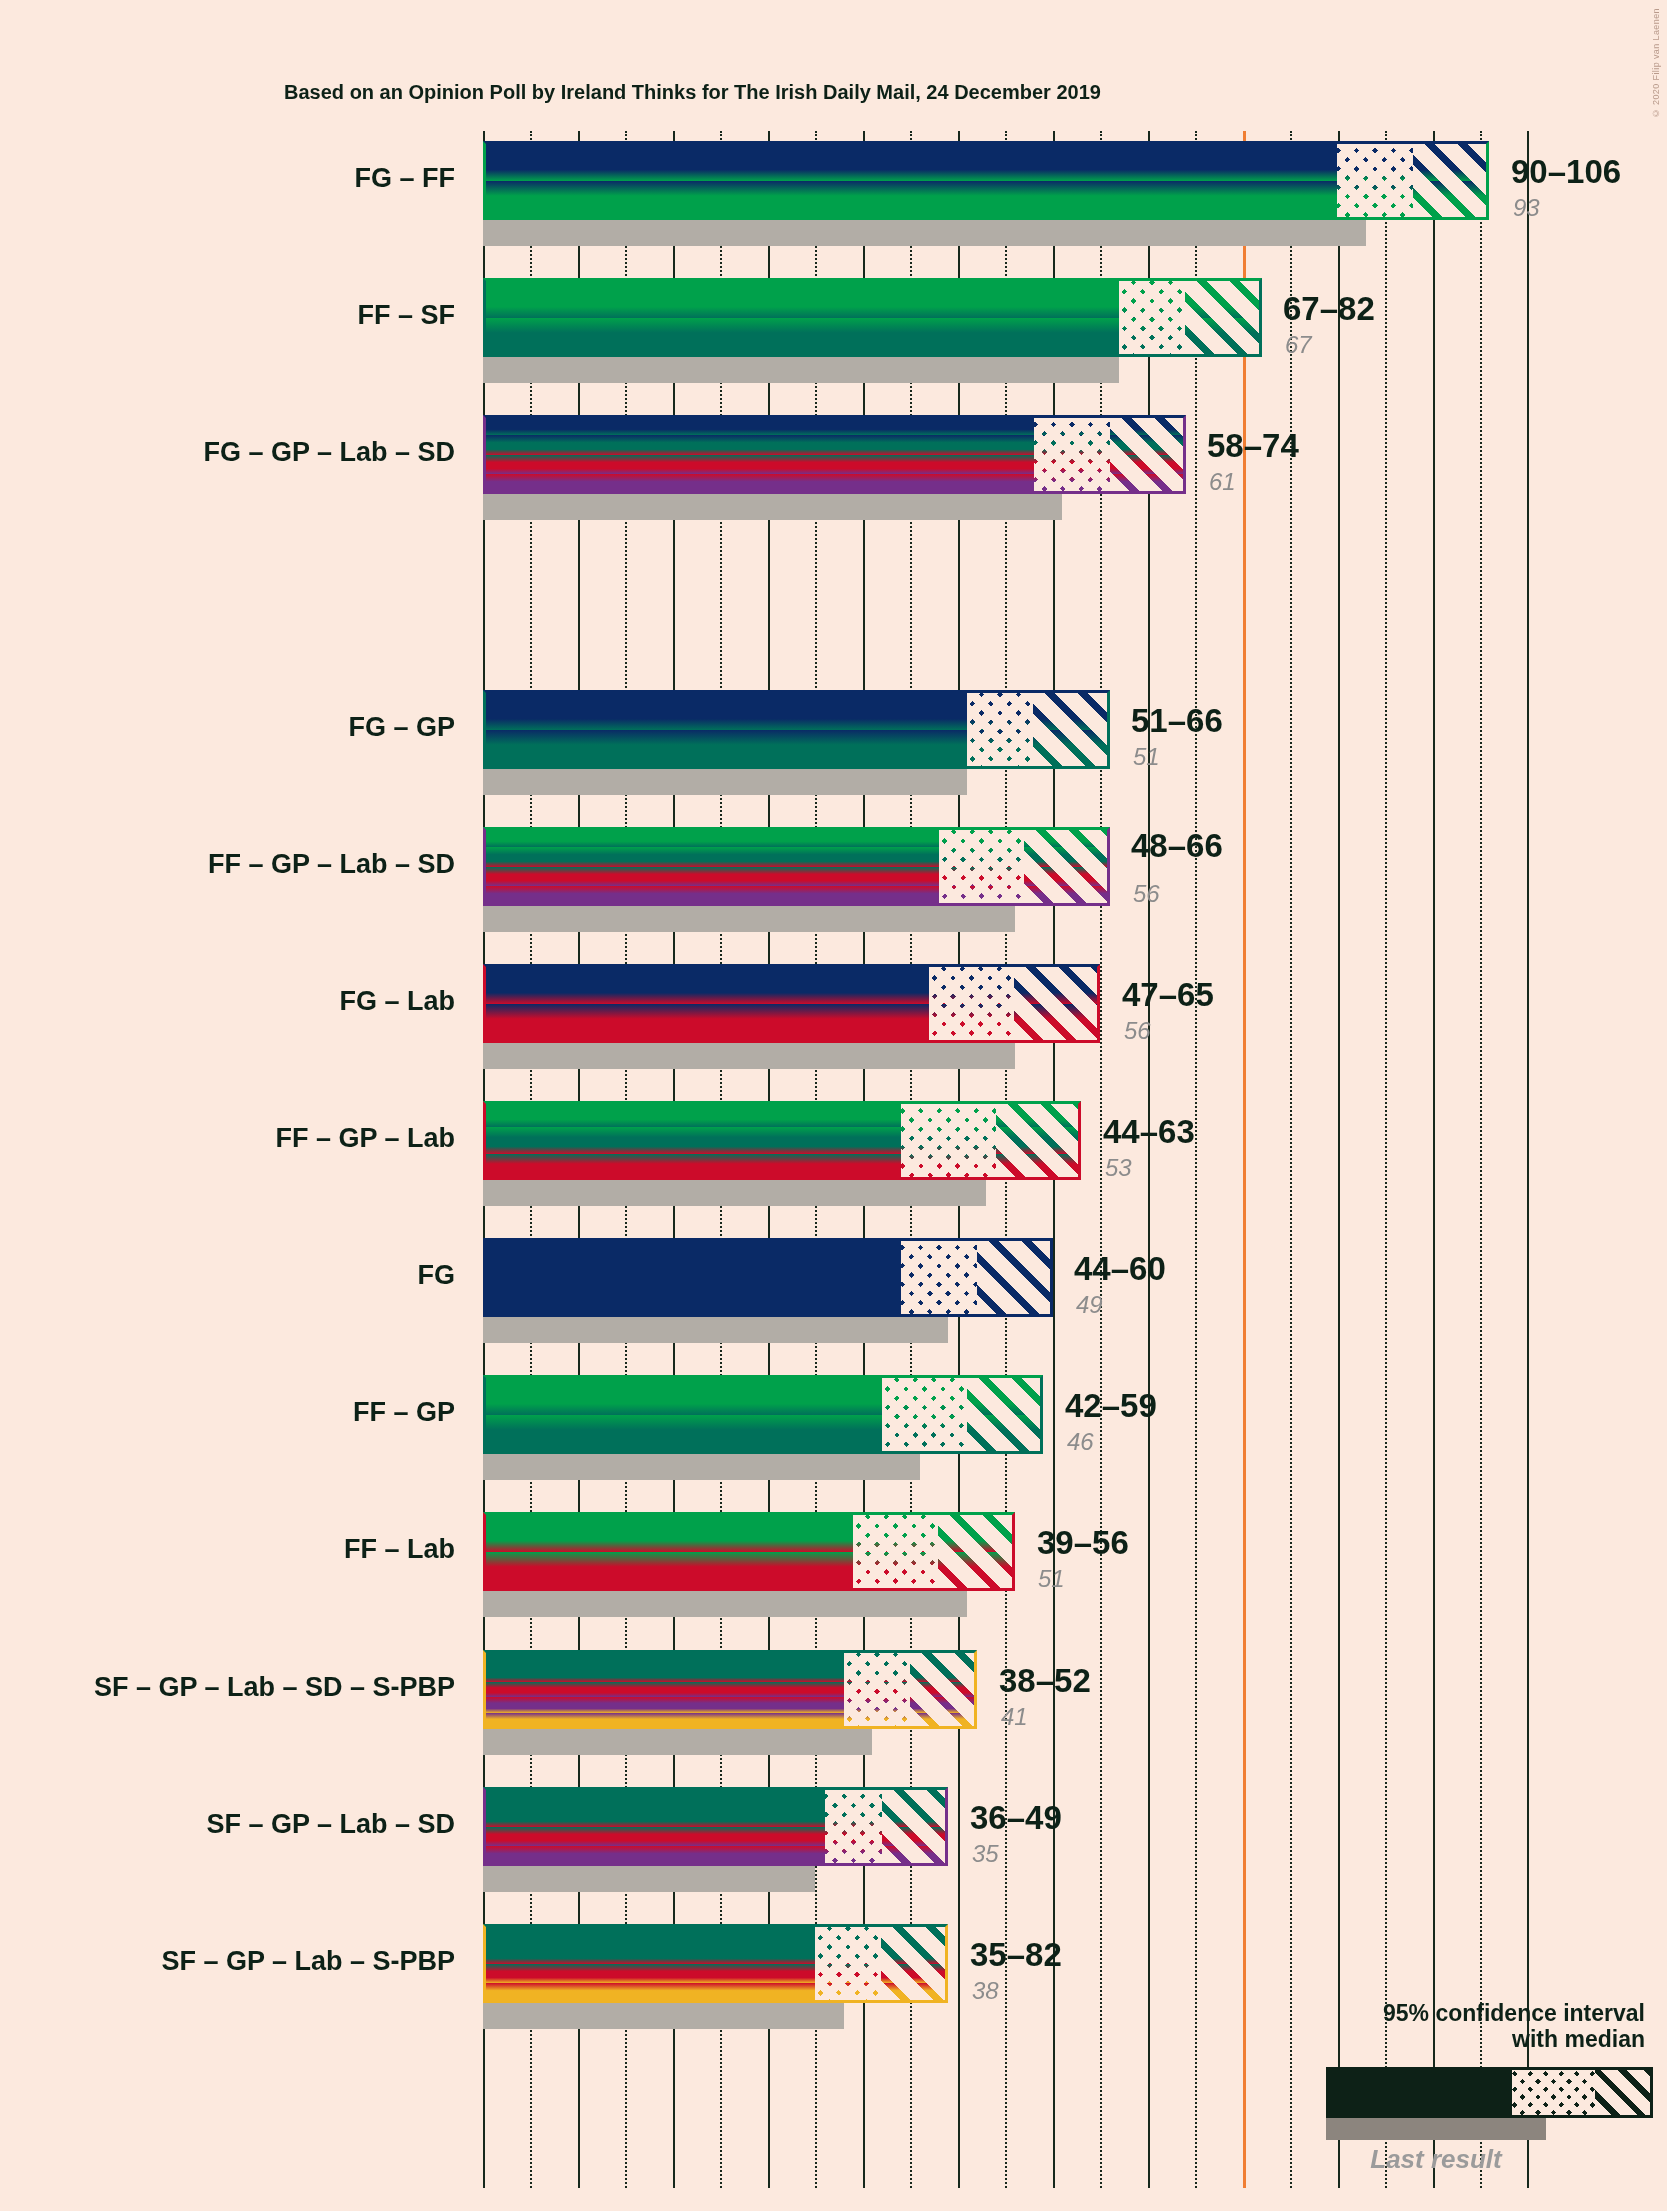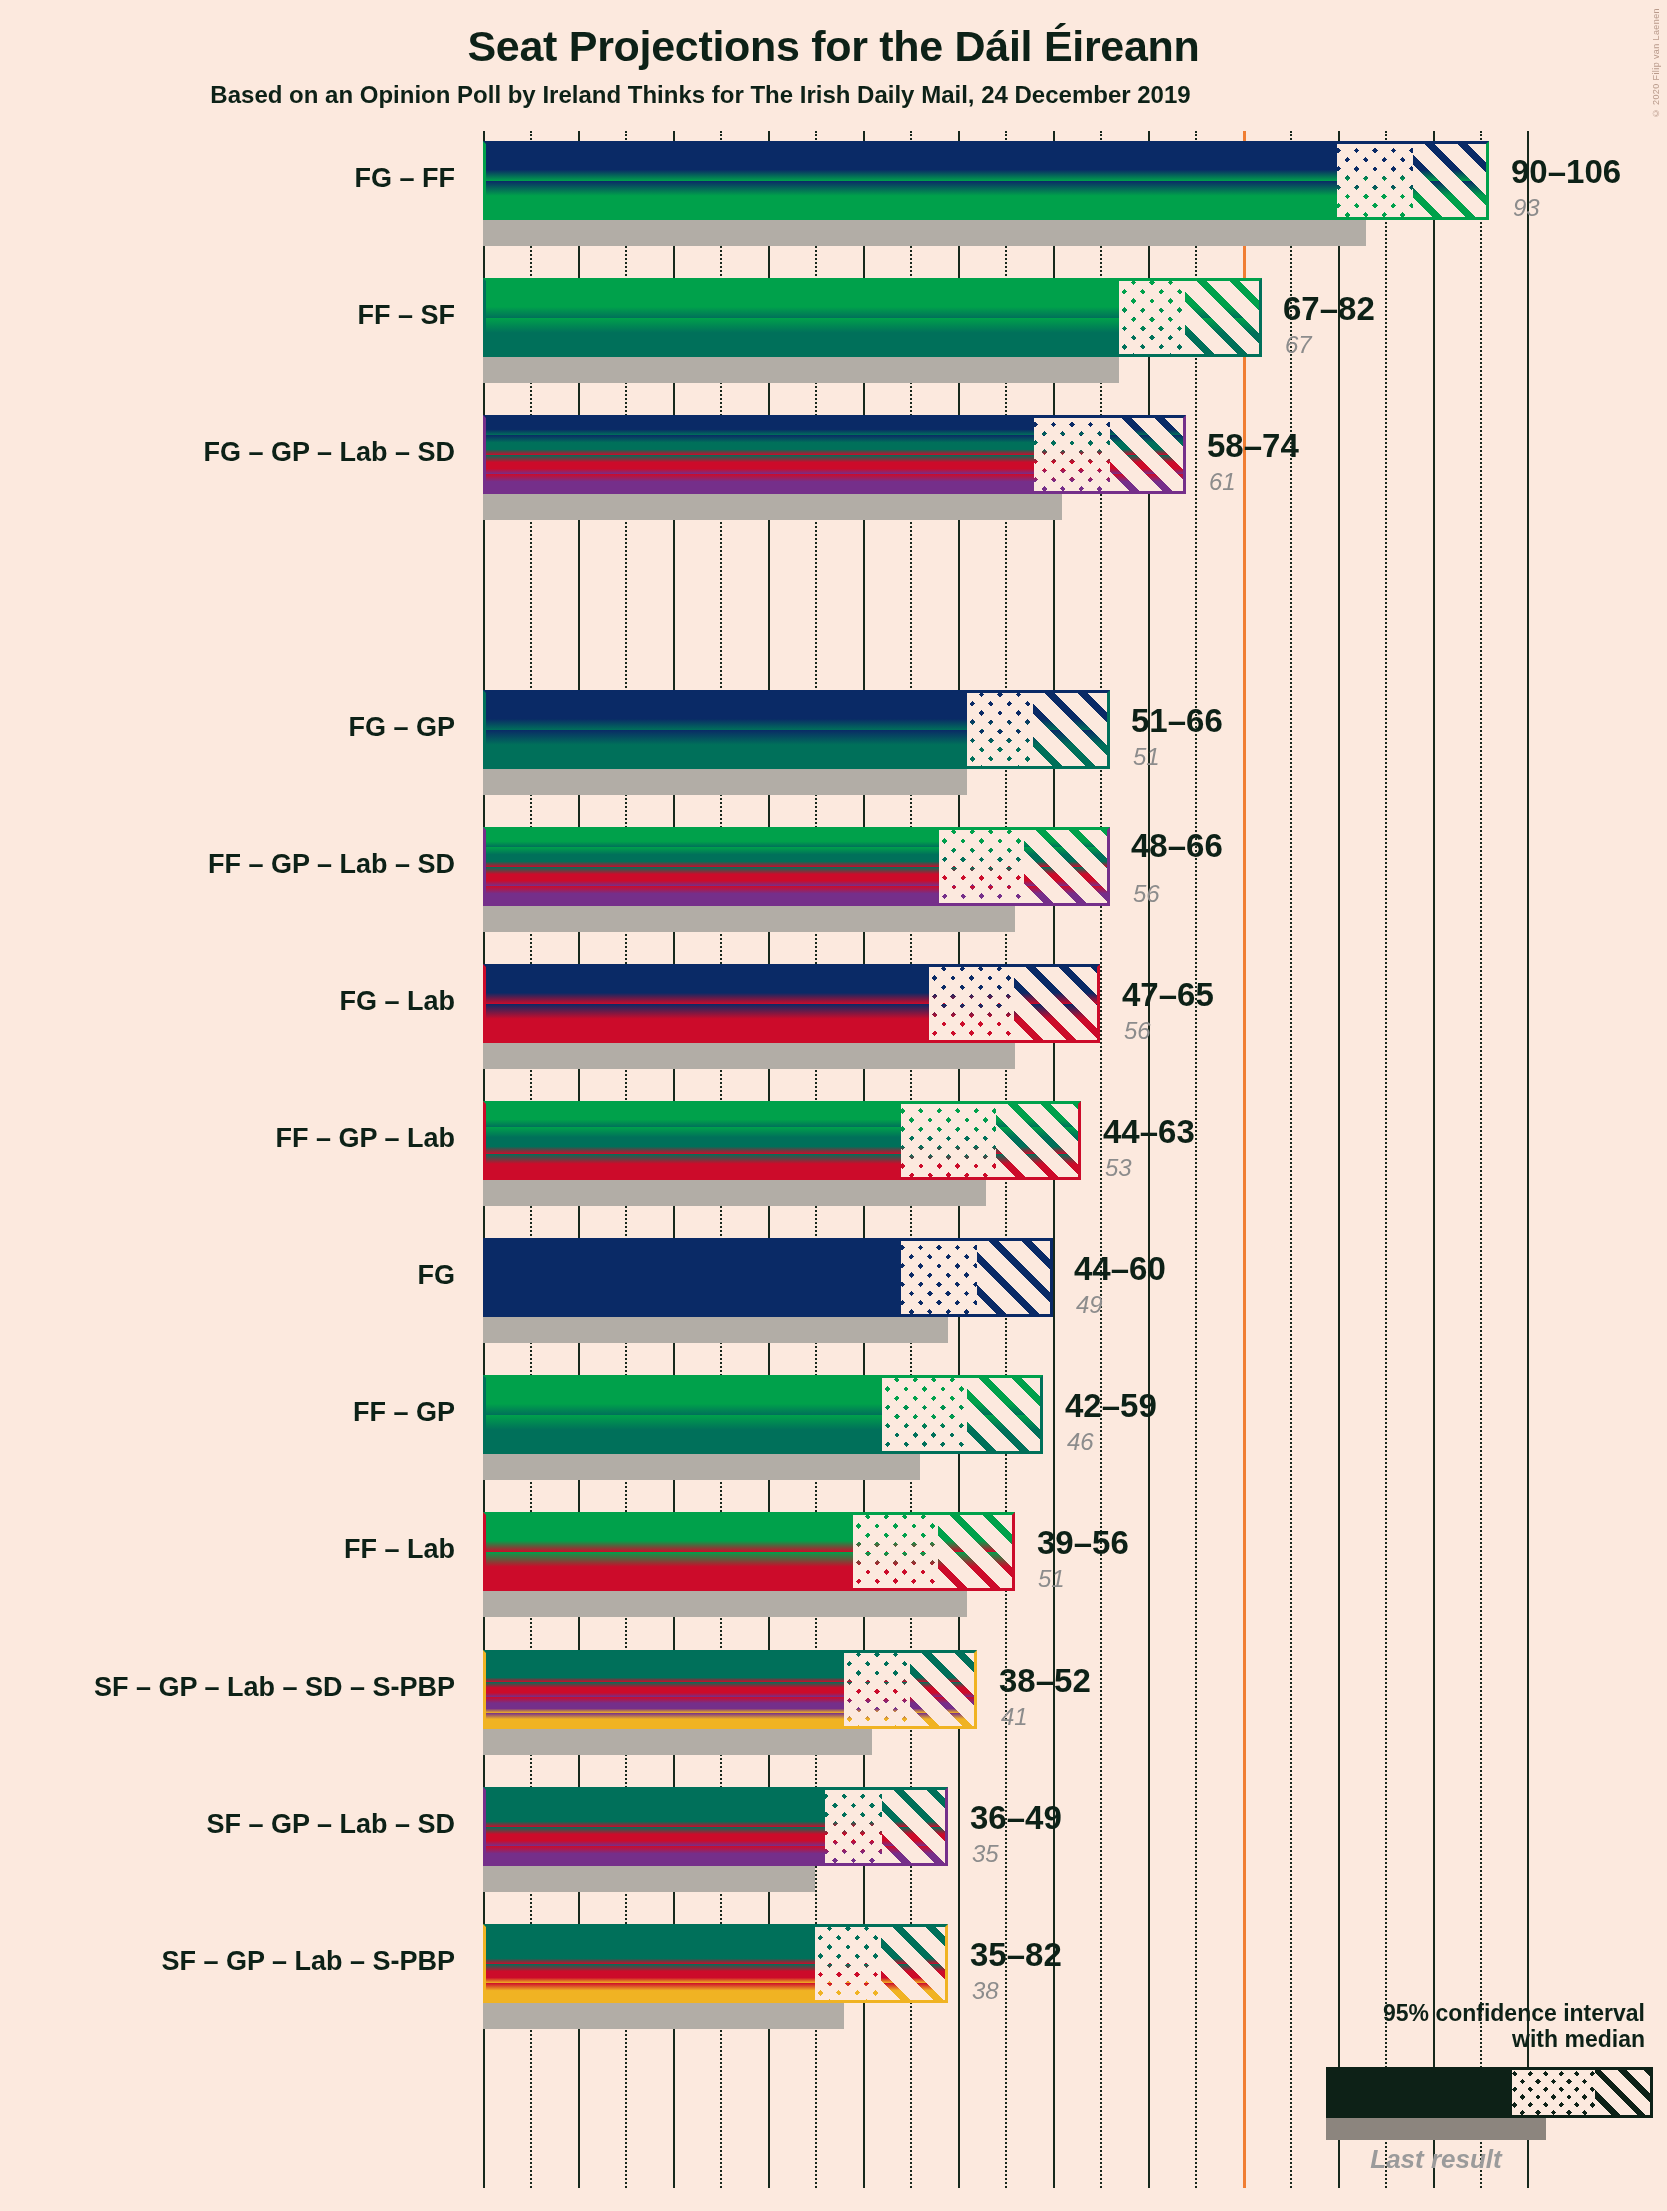--- a/index.html
+++ b/index.html
@@ -13,23 +13,22 @@
   }
   #root{position:absolute;inset:0;}
 
   .title{
     position:absolute;top:22px;left:0;width:1667px;
     text-align:center;font-size:43px;font-weight:bold;
     letter-spacing:-0.3px;color:#0D2117;
   }
   .subtitle{
     position:absolute;top:81px;left:0;width:1385px;
-    text-align:center;font-size:24px;font-weight:bold;
+    text-align:center;font-size:20px;font-weight:bold;
     color:#0D2117;
-    padding-left:8px;
   }
   .copyright{
     position:absolute;top:8px;right:6px;
     font-size:9px;color:#B99A8B;
     writing-mode:vertical-rl;
     transform:rotate(180deg);
     letter-spacing:0.4px;
   }
 
   
@@ -117,21 +116,20 @@
   .legend-lastlabel{
     margin-left:158px;width:220px;text-align:center;font-size:26px;
     font-style:italic;font-weight:bold;color:#9B9B9B;padding-top:4px;
   }
 </style>
 </head>
 <body>
 
 <div id="root">
 
-  <div class="title">Seat Projections for the Dáil Éireann</div>
   <div class="subtitle">Based on an Opinion Poll by Ireland Thinks for The Irish Daily Mail, 24 December 2019</div>
   <div class="copyright">© 2020 Filip van Laenen</div>
 
   <div id="plot">
       <div class="gridline" style="left: 0px;"></div>
       <div class="gridline minor" style="left: 47px;"></div>
       <div class="gridline" style="left: 95px;"></div>
       <div class="gridline minor" style="left: 142px;"></div>
       <div class="gridline" style="left: 190px;"></div>
       <div class="gridline minor" style="left: 237px;"></div>

